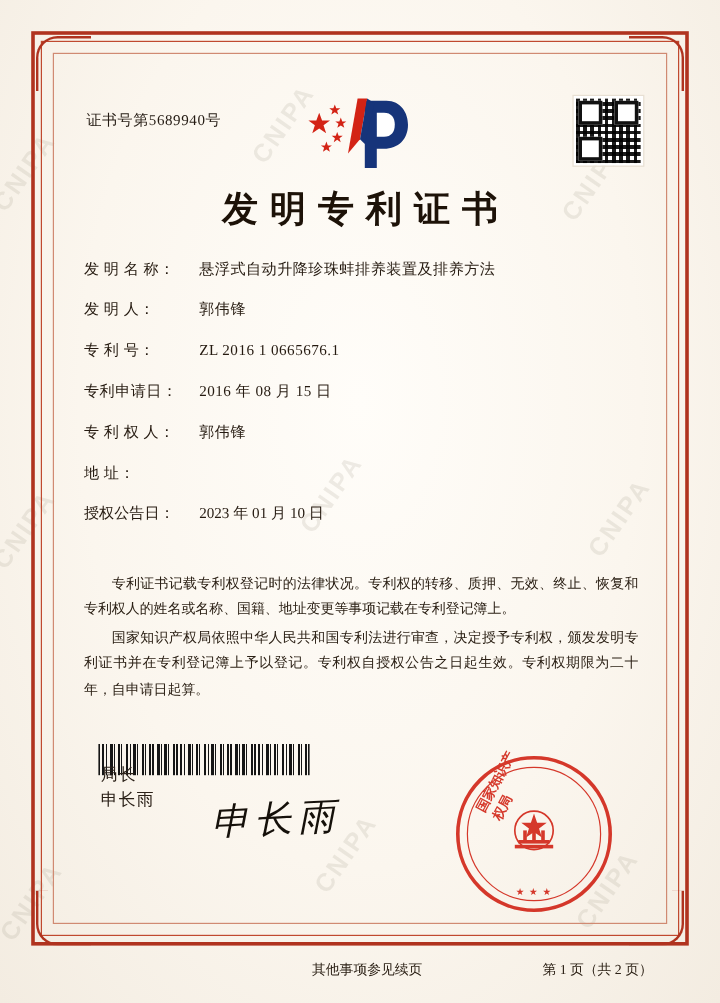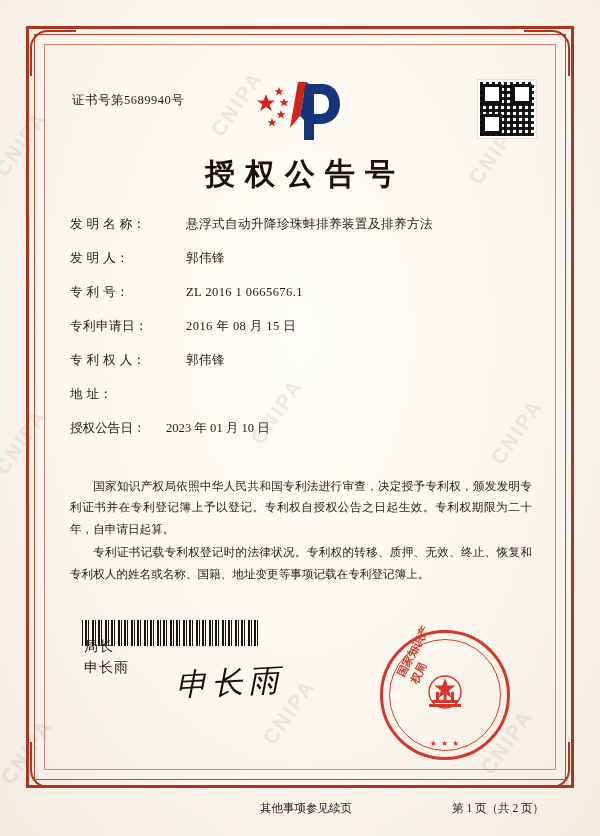--- a/index.html
+++ b/index.html
@@ -157,21 +157,20 @@
     left: 14px;
     top: 158px;
     width: 460px;
     font-size: 12.6px;
     color: #251a10;
   }
   .field {
     display: flex;
     align-items: baseline;
     margin-bottom: 17px;
-    gap: 20px;
   }
   .field .label {
     width: 96px;
     flex: none;
     letter-spacing: 0.4px;
   }
   .field .value {
     letter-spacing: 0.4px;
     text-align: right;
   }
@@ -348,21 +347,21 @@
         <g fill="#d32315">
           <polygon points="18,18 20.4,24.4 27,24.4 21.6,28.4 23.8,35 18,31 12.2,35 14.4,28.4 9,24.4 15.6,24.4"></polygon>
           <polygon points="31,11 32.2,14.2 35.6,14.2 32.9,16.2 33.9,19.5 31,17.5 28.1,19.5 29.1,16.2 26.4,14.2 29.8,14.2"></polygon>
           <polygon points="36,22 37.2,25.2 40.6,25.2 37.9,27.2 38.9,30.5 36,28.5 33.1,30.5 34.1,27.2 31.4,25.2 34.8,25.2"></polygon>
           <polygon points="33,34 34.2,37.2 37.6,37.2 34.9,39.2 35.9,42.5 33,40.5 30.1,42.5 31.1,39.2 28.4,37.2 31.8,37.2"></polygon>
           <polygon points="24,42 25.2,45.2 28.6,45.2 25.9,47.2 26.9,50.5 24,48.5 21.1,50.5 22.1,47.2 19.4,45.2 22.8,45.2"></polygon>
         </g>
       </svg>
     </div>
 
-    <div class="title">授权公告号</div>
+    <div class="title">发明专利证书</div>
 
     <div class="fields">
 
       <div class="field">
         <span class="label">发 明 名 称：</span>
         <span class="value">悬浮式自动升降珍珠蚌排养装置及排养方法</span>
       </div>
 
       <div class="field">
         <span class="label">发 明 人：</span>
@@ -391,22 +390,22 @@
       <div class="field-pair">
         <span class="half left">
           <span class="label">授权公告日：</span>
           <span class="value">2023 年 01 月 10 日</span>
         </span>
       </div>
 
     </div>
 
     <div class="paras">
+      <p>专利证书记载专利权登记时的法律状况。专利权的转移、质押、无效、终止、恢复和专利权人的姓名或名称、国籍、地址变更等事项记载在专利登记簿上。</p>
       <p>国家知识产权局依照中华人民共和国专利法进行审查，决定授予专利权，颁发发明专利证书并在专利登记簿上予以登记。专利权自授权公告之日起生效。专利权期限为二十年，自申请日起算。</p>
-      <p>专利证书记载专利权登记时的法律状况。专利权的转移、质押、无效、终止、恢复和专利权人的姓名或名称、国籍、地址变更等事项记载在专利登记簿上。</p>
     </div>
 
     <div class="barcode"></div>
 
     <div class="sign-label">
       <div>局长</div>
       <div>申长雨</div>
     </div>
     <div class="sign-hand">申长雨</div>
 

